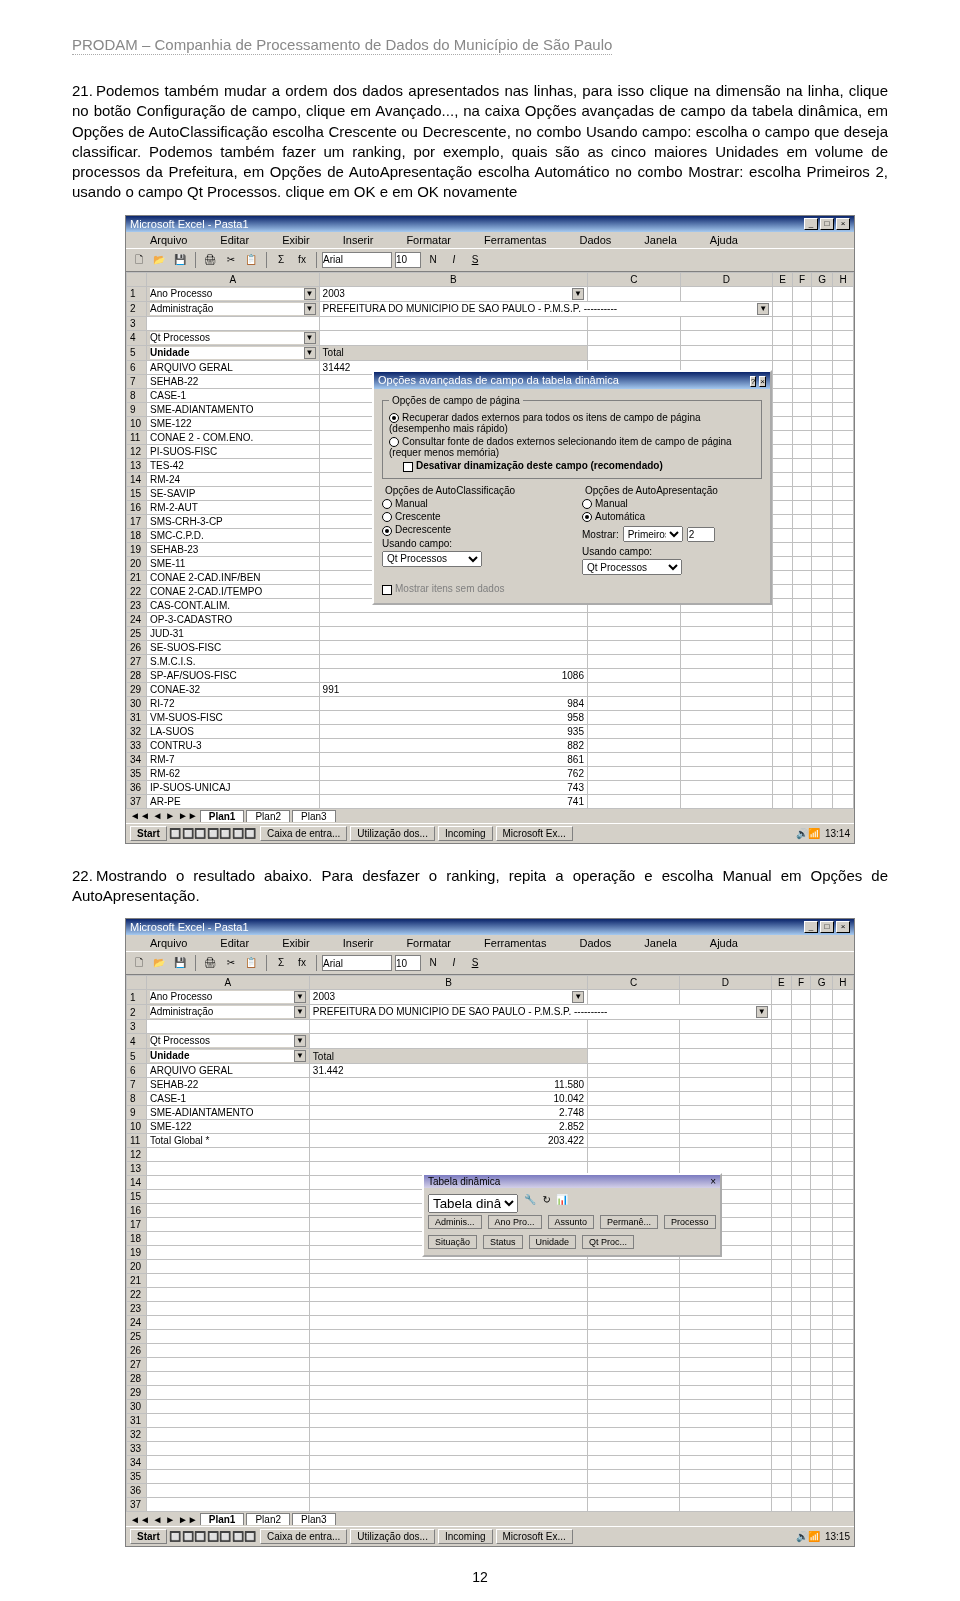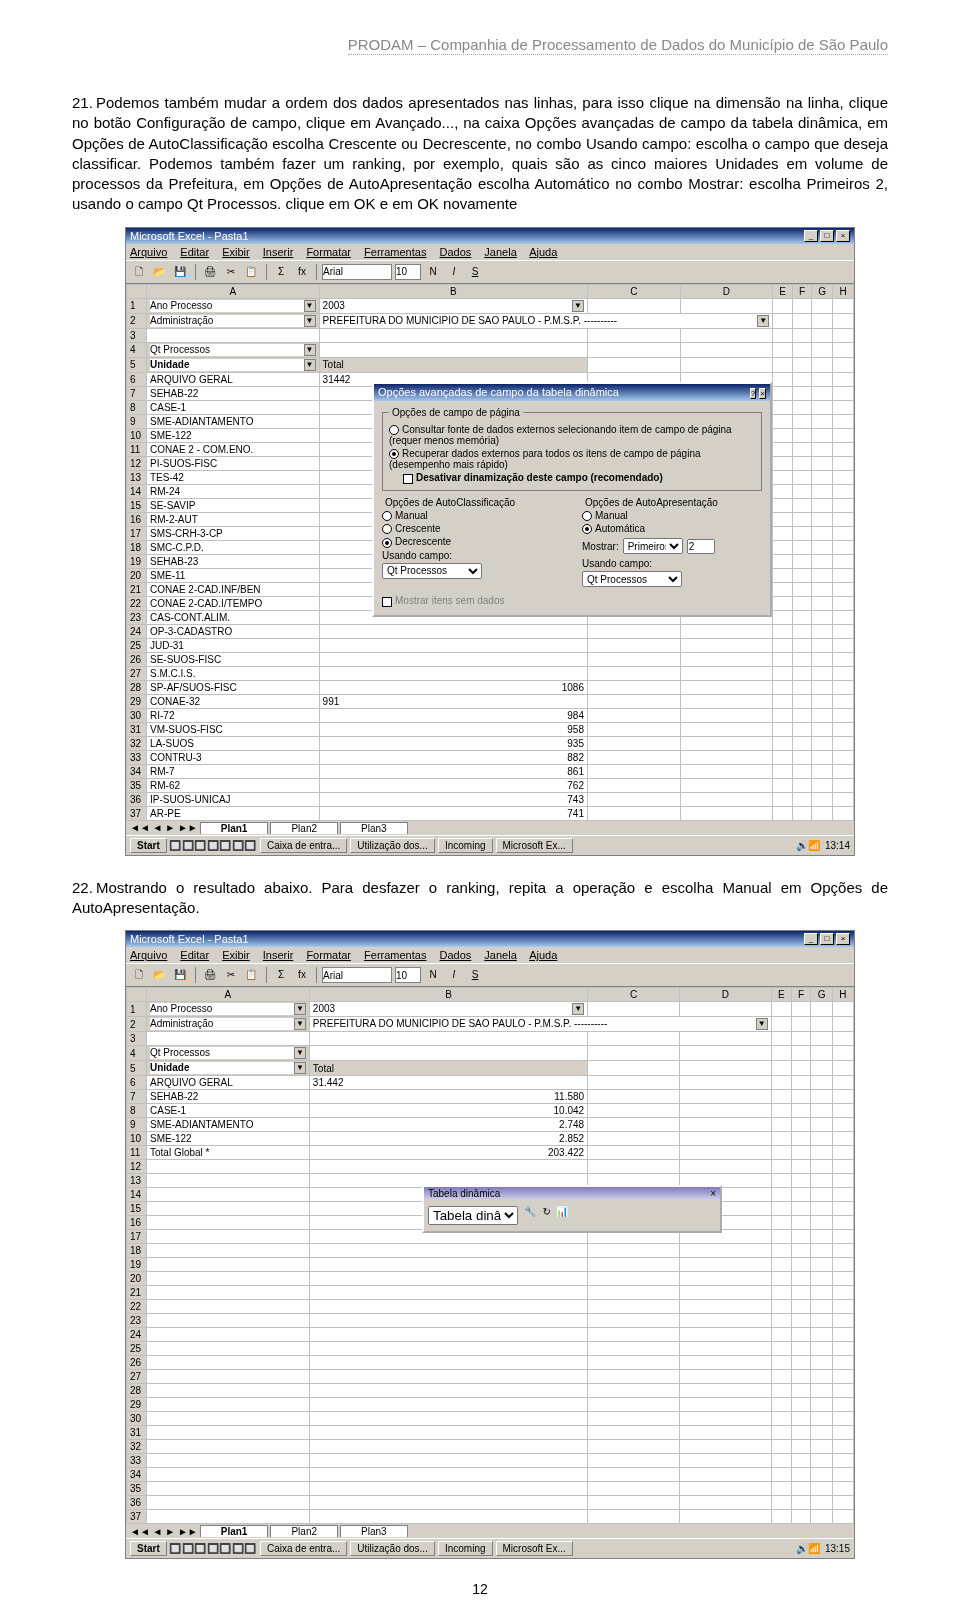--- a/index.html
+++ b/index.html
@@ -1,45 +1,45 @@
 <!DOCTYPE html>
 <html><head>
 <meta charset="utf-8">
 <style>
   * { box-sizing: border-box; margin: 0; padding: 0; }
   body { width: 960px; background: #fff; font-family: Arial, sans-serif; font-size: 15px; color: #000; padding: 36px 72px 40px 72px; }
-  .page-header { text-align: right; font-size: 15px; color: #888; margin-bottom: 40px; }
+  .page-header { text-align: left; font-size: 15px; color: #888; margin-bottom: 28px; }
   .page-header span { border-bottom: 1px dotted #aaa; padding-bottom: 1px; }
   .para { text-align: justify; line-height: 1.35; margin-bottom: 6px; }
   .num { display: inline-block; width: 24px; vertical-align: top; }
   .bold { font-weight: normal; }
   .screenshot { margin: 12px 0 22px 20px; }
   .page-num { text-align: center; font-size: 14px; margin-top: 18px; }
 
   
   .excel-win { border: 1px solid #808080; background: #d4d0c8; font-family: Tahoma, Arial, sans-serif; font-size: 10px; width: 730px; margin: 0 auto; }
   .excel-title { background: linear-gradient(#0a246a,#a6caf0); color:#fff; padding:2px 4px; display:flex; justify-content:space-between; align-items:center; font-size:11px; }
   .excel-title .btns { display:flex; gap:2px; }
   .winbtn { width:14px; height:12px; background:#d4d0c8; border:1px solid #fff; border-right-color:#000; border-bottom-color:#000; font-size:8px; line-height:10px; text-align:center; color:#000; }
   .menubar { background:#d4d0c8; padding:2px 4px; font-size:11px; }
-  .menubar span { margin-right:10px; text-decoration: underline; text-decoration-color:#000; }
+  .menubar span { margin-right:10px; text-decoration-color:#000;margin-left:20px; }
   .toolbar { background:#d4d0c8; border-top:1px solid #fff; border-bottom:1px solid #808080; padding:2px 4px; display:flex; align-items:center; gap:3px; font-size:10px; }
   .toolbar .tbtn { width:18px; height:18px; background:#d4d0c8; border:1px solid #d4d0c8; display:inline-block; text-align:center; line-height:16px; font-size:10px; }
   .toolbar .sep { width:1px; height:16px; background:#808080; margin:0 2px; }
   .toolbar input, .toolbar select { font-size:10px; height:16px; border:1px solid #808080; background:#fff; }
   .sheet { background:#fff; }
   table.grid { border-collapse: collapse; width:100%; font-size:10px; }
   table.grid td, table.grid th { border:1px solid #c0c0c0; padding:1px 3px; height:14px; text-align:left; white-space:nowrap; overflow:hidden; }
   table.grid th { background:#d4d0c8; text-align:center; font-weight:normal; }
   .rowhdr { background:#d4d0c8; text-align:center; width:20px; }
   .dropcell { background:#fff; display:flex; justify-content:space-between; align-items:flex-start; }
   .dropbtn { width:12px; height:12px; background:#d4d0c8; border:1px solid #808080; text-align:center; font-size:8px; line-height:10px; }
   .fieldcell { background:#d4d0c8; }
   .tabs { background:#d4d0c8; padding:1px 4px; font-size:10px; display:flex; align-items:center; gap:2px; }
-  .tabs .tab { background:#fff; border:1px solid #808080; border-bottom:none; padding:0 20px; }
+  .tabs .tab { background:#fff; border:1px solid #808080; border-bottom:none; padding:0 8px; }
   .tabs .tab.active { font-weight:bold; }
   .taskbar { background:#d4d0c8; border-top:1px solid #fff; padding:2px 4px; display:flex; justify-content:space-between; align-items:center; font-size:10px; }
   .taskbar .left { display:flex; align-items:center; gap:3px; }
   .taskbar .btn { background:#d4d0c8; border:1px solid #fff; border-right-color:#808080; border-bottom-color:#808080; padding:1px 6px; font-size:10px; }
   .taskbar .tray { display:flex; align-items:center; gap:4px; }
   .startbtn { font-weight:bold; }
 
   
   .dialog { position:relative; background:#d4d0c8; border:2px outset #fff; width:400px; font-size:10px; }
   .dialog .dtitle { background:linear-gradient(#0a246a,#a6caf0); color:#fff; padding:2px 4px; display:flex; justify-content:space-between; font-size:11px; }
@@ -593,22 +593,22 @@
     <div class="dtitle">
       <span>Opções avançadas de campo da tabela dinâmica</span>
       <span>
         <span class="winbtn">?</span>
         <span class="winbtn">×</span>
       </span>
     </div>
     <div class="dbody">
       <fieldset>
         <legend>Opções de campo de página</legend>
+        <label><span class="radio checked"></span><span>Recuperar dados externos para todos os itens de campo de página (desempenho mais rápido)</span></label>
         <label><span class="radio"></span><span>Consultar fonte de dados externos selecionando item de campo de página (requer menos memória)</span></label>
-        <label><span class="radio checked"></span><span>Recuperar dados externos para todos os itens de campo de página (desempenho mais rápido)</span></label>
         <label style="margin-left:14px;font-weight:bold;"><span class="checkbox"></span><span>Desativar dinamização deste campo (recomendado)</span></label>
       </fieldset>
       <div class="row">
         <div class="col">
           <fieldset style="border:none;padding:0;">
             <legend>Opções de AutoClassificação</legend>
             <label><span class="radio"></span><span>Manual</span></label>
             <label><span class="radio"></span><span>Crescente</span></label>
             <label><span class="radio checked"></span><span>Decrescente</span></label>
             <label>Usando campo:</label>
@@ -1157,17 +1157,28 @@
       <span>Tabela dinâmica</span>
       <span>×</span>
     </div>
     <div class="fbody">
       <div class="frow">
         <select style="width:90px"><option>Tabela dinâmica</option></select>
         <span class="tbtn">🔧</span>
         <span class="tbtn">↻</span>
         <span class="tbtn">📊</span>
       </div>
+      <div class="frow" id="floatitems">
+          <span class="fitem">Adminis...</span>
+          <span class="fitem">Ano Pro...</span>
+          <span class="fitem">Assunto</span>
+          <span class="fitem">Permanê...</span>
+          <span class="fitem">Processo</span>
+          <span class="fitem">Situação</span>
+          <span class="fitem">Status</span>
+          <span class="fitem">Unidade</span>
+          <span class="fitem">Qt Proc...</span>
+        </div>
     </div>
   </div>
 </div>
 
 <div class="page-num">12</div>
 
 </body></html>

